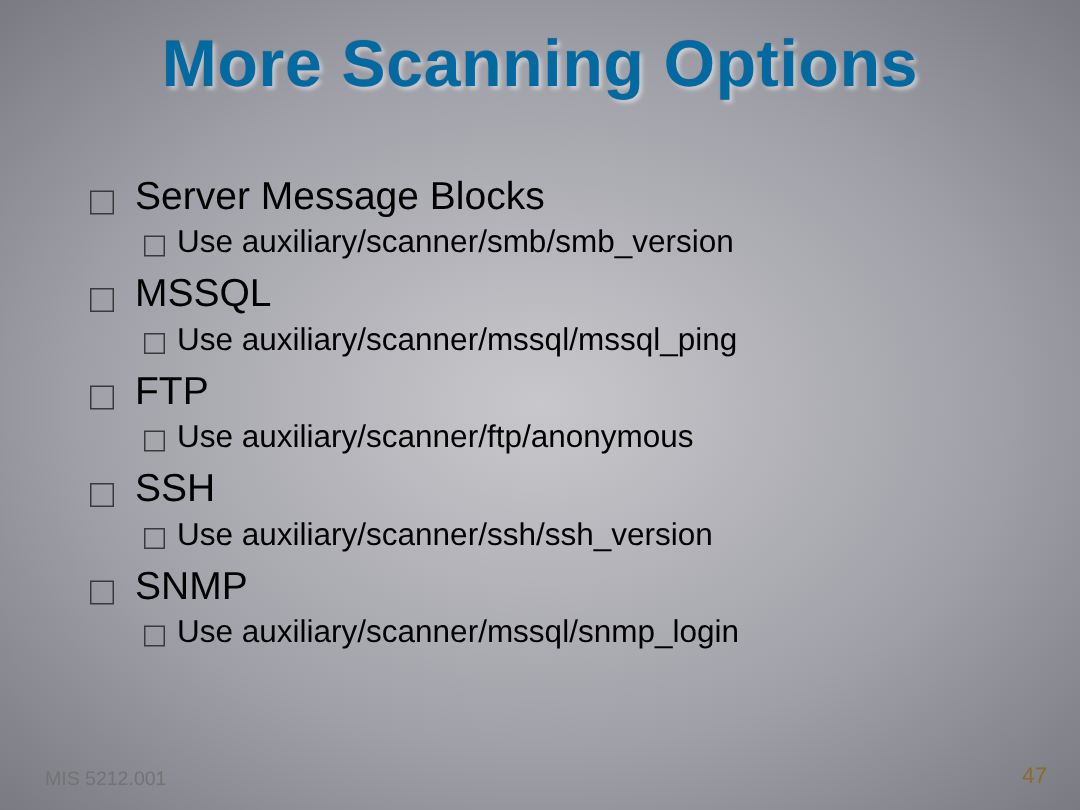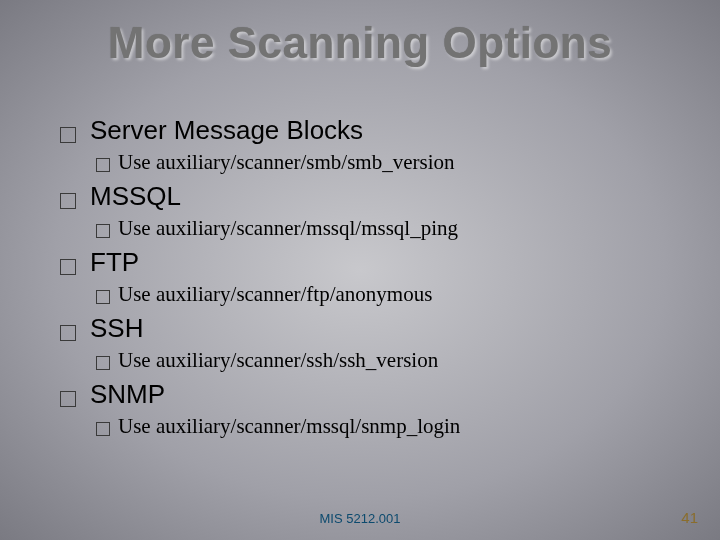--- a/index.html
+++ b/index.html
@@ -12,21 +12,21 @@
   body {
     background: radial-gradient(ellipse at center, #c8c8cc 0%, #a0a0a8 60%, #7a7a82 100%);
     font-family: Arial, Helvetica, sans-serif;
     position: relative;
   }
   .title {
     text-align: center;
     font-size: 44px;
     font-weight: 600;
     padding-top: 18px;
-    color: #737373;
+    color: #0369a1;
     text-shadow: 2px 2px 3px rgba(255,255,255,0.5), 0 0 1px rgba(0,0,0,0.3);
     letter-spacing: 0.5px;
     font-family: "Segoe UI", Arial, sans-serif;
   }
   .content {
     position: absolute;
     top: 115px;
     left: 60px;
     right: 72px;
     color: #000;
@@ -63,30 +63,29 @@
     height: 12px;
     border: 1.5px solid #3a3a3a;
     margin-right: 8px;
     flex-shrink: 0;
     position: relative;
     top: 3px;
   }
   .l2 .label {
     font-size: 21px;
     font-weight: 400;
-    font-family: Liberation Serif, serif;
   }
   .footer-center {
     position: absolute;
     bottom: 14px;
     left: 0;
     right: 0;
-    text-align: center;
     font-size: 13px;
-    color: #0c4a6e;
+    color: #737373;
+    padding-left: 30px;
   }
   .footer-right {
     position: absolute;
     bottom: 14px;
     right: 22px;
     font-size: 15px;
     color: #8a6d2c;
   }
 </style>
 </head>
@@ -141,13 +140,13 @@
       <span class="label">SNMP</span>
     </div>
     <div class="l2">
       <span class="bullet"></span>
       <span class="label">Use auxiliary/scanner/mssql/snmp_login</span>
     </div>
   </div>
 </div>
 
 <div class="footer-center">MIS 5212.001</div>
-<div class="footer-right">41</div>
+<div class="footer-right">47</div>
 
 </body></html>

